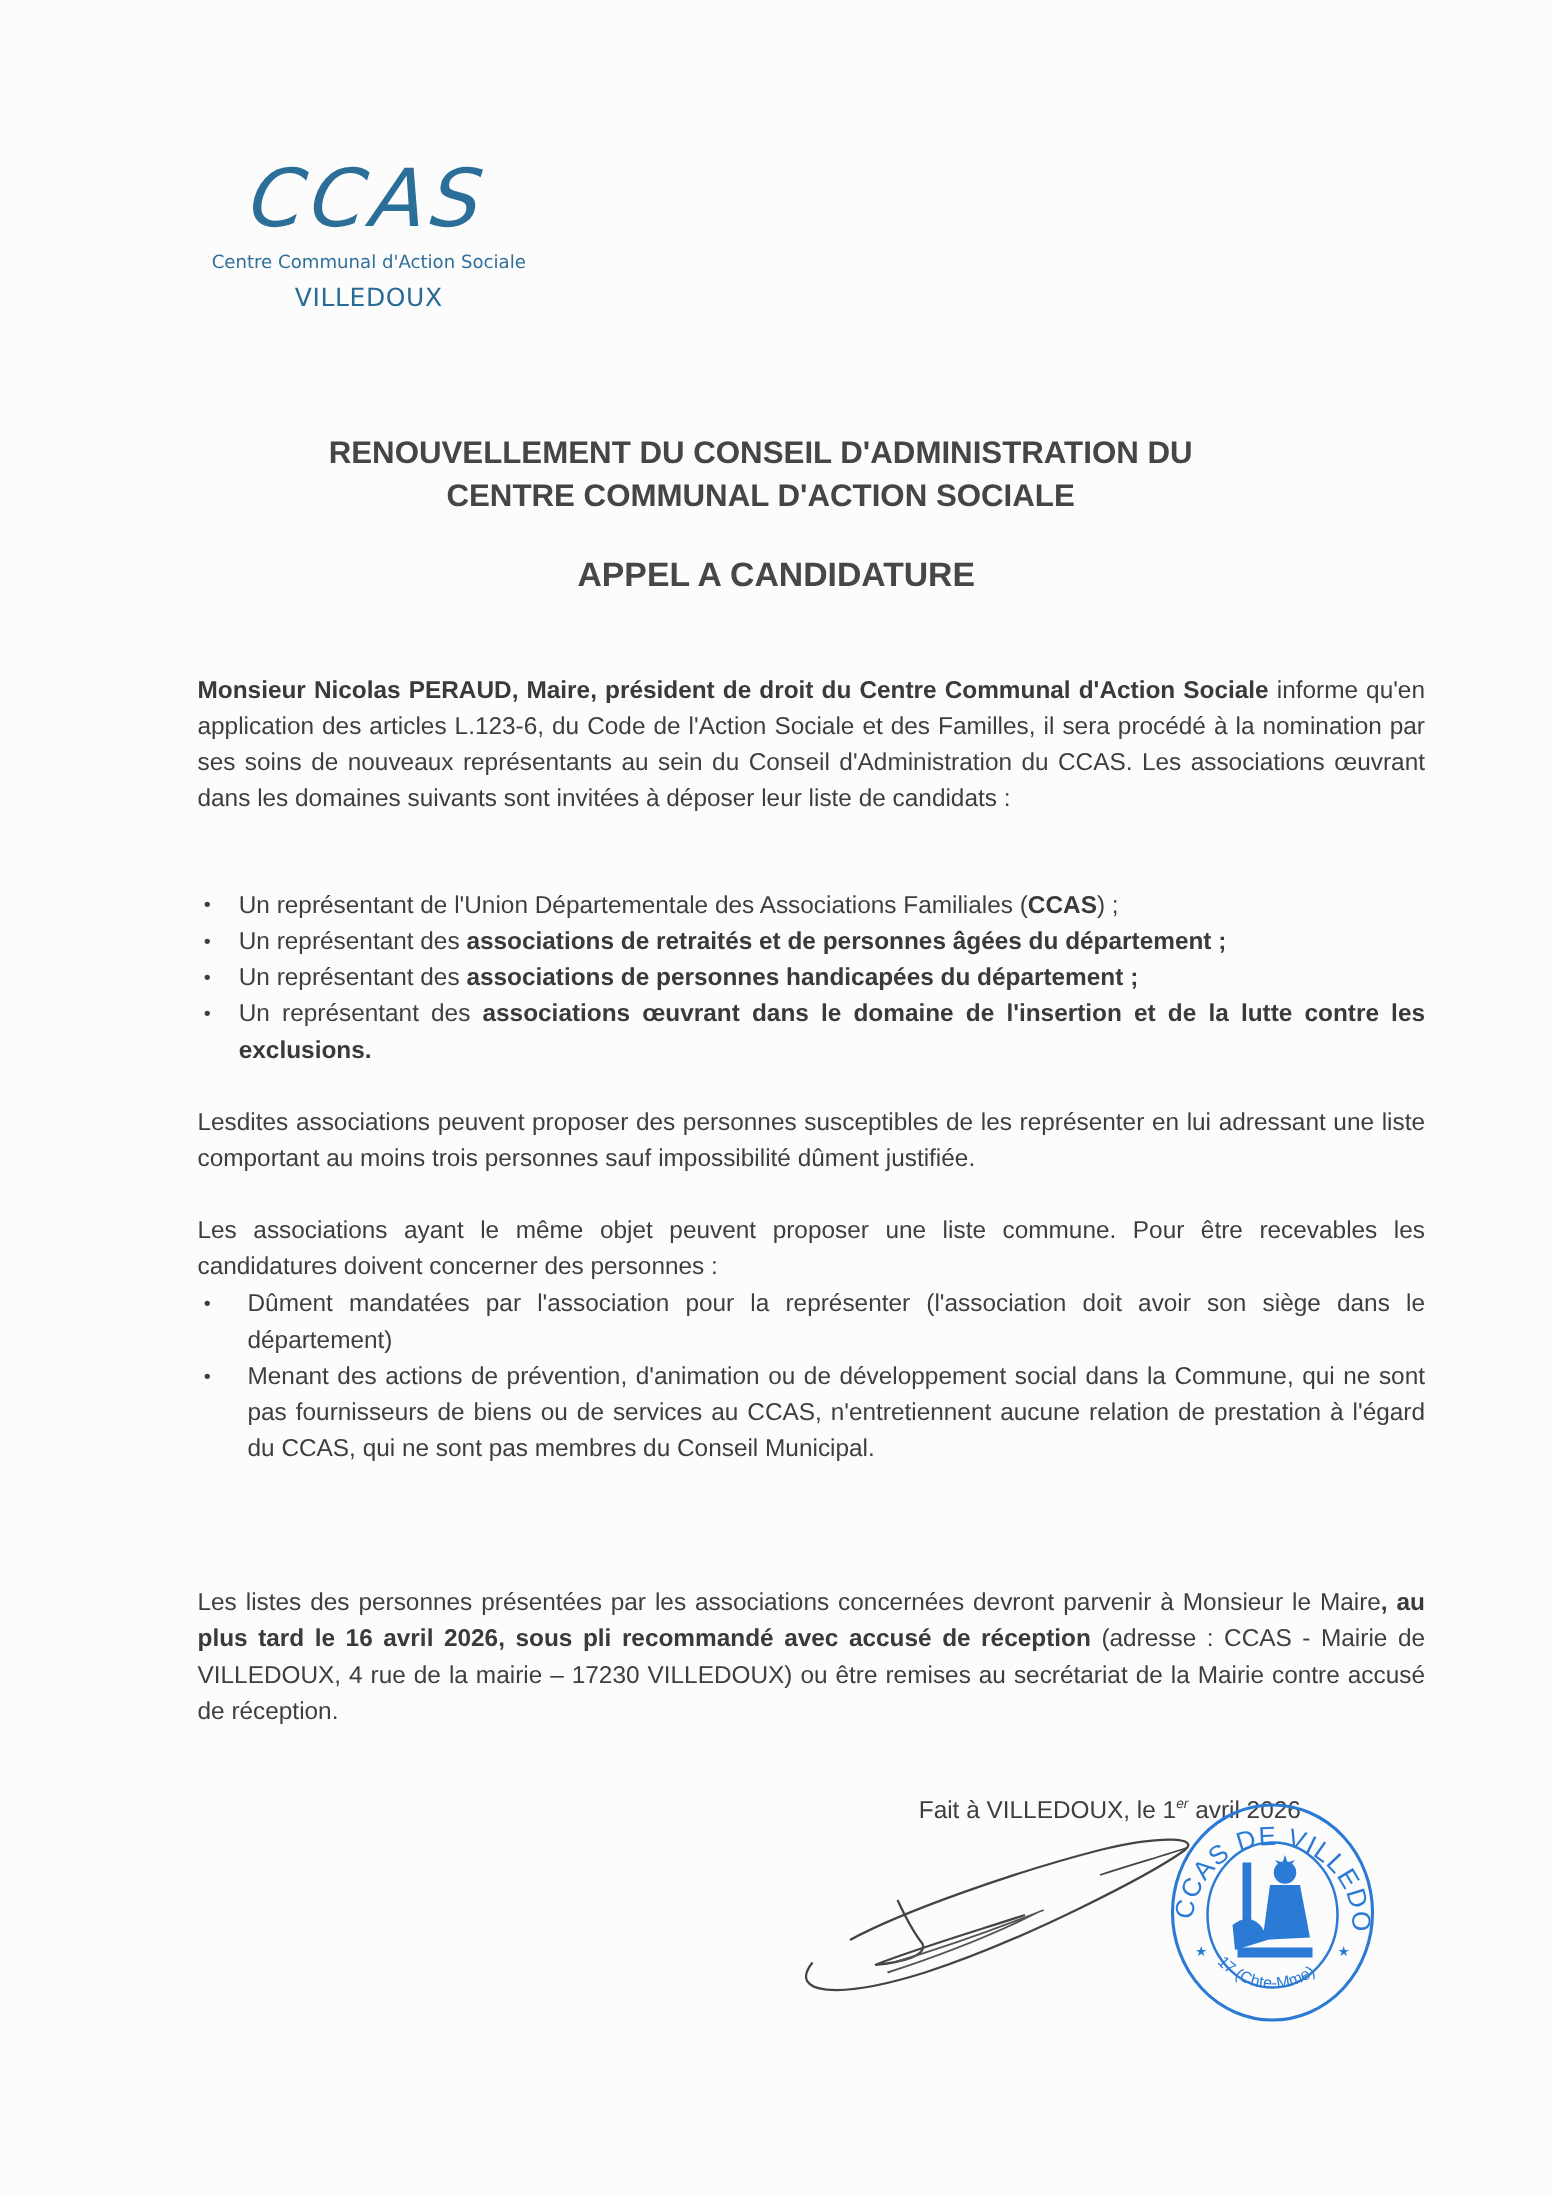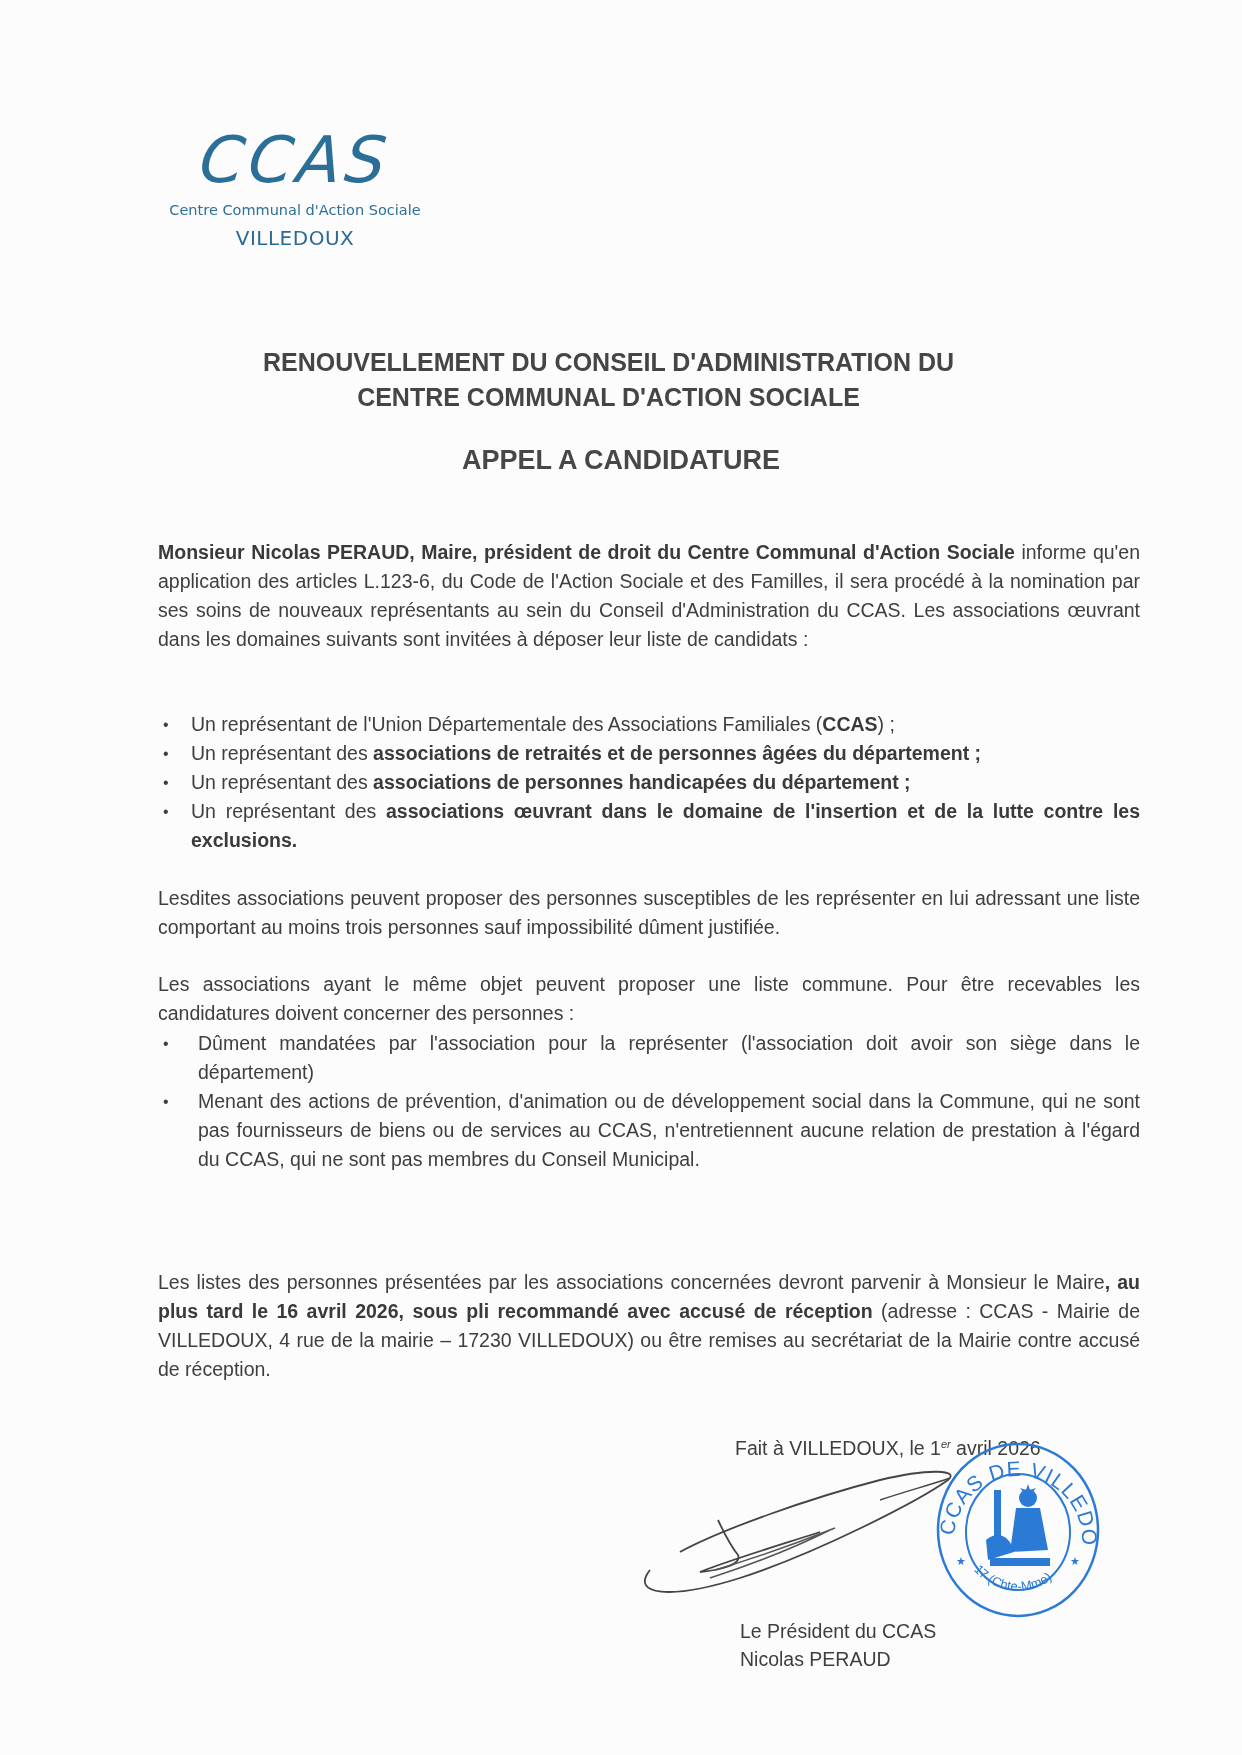--- a/index.html
+++ b/index.html
@@ -111,18 +111,14 @@
       <circle cx="100" cy="58" r="9"></circle>
       <path d="M88 68 L112 68 L120 110 L82 112 Z"></path>
       <path d="M58 100 C 70 90, 82 96, 86 112 L 60 120 Z"></path>
       <rect x="62" y="118" width="60" height="8"></rect>
       <path d="M100 44 L102 50 L108 48 L104 53 L109 57 L103 57 L100 63 L97 57 L91 57 L96 53 L92 48 L98 50 Z"></path>
     </g>
     <text x="28" y="125" font-size="11" fill="#2a7ad6">★</text>
     <text x="142" y="125" font-size="11" fill="#2a7ad6">★</text>
   </svg>
 
-  <div class="sig-title">
-    <div>Le Président du CCAS</div>
-    <div>Nicolas PERAUD</div>
-  </div>
 
 </div>
 
 </body></html>

